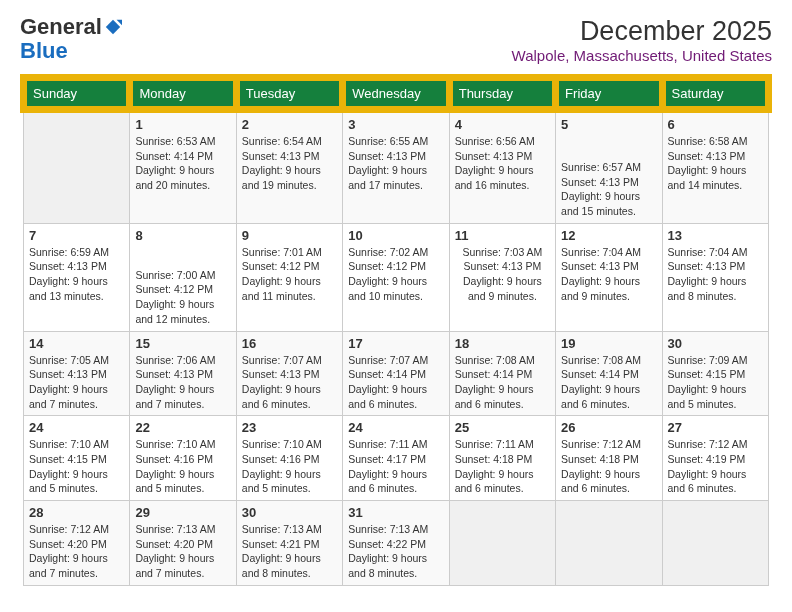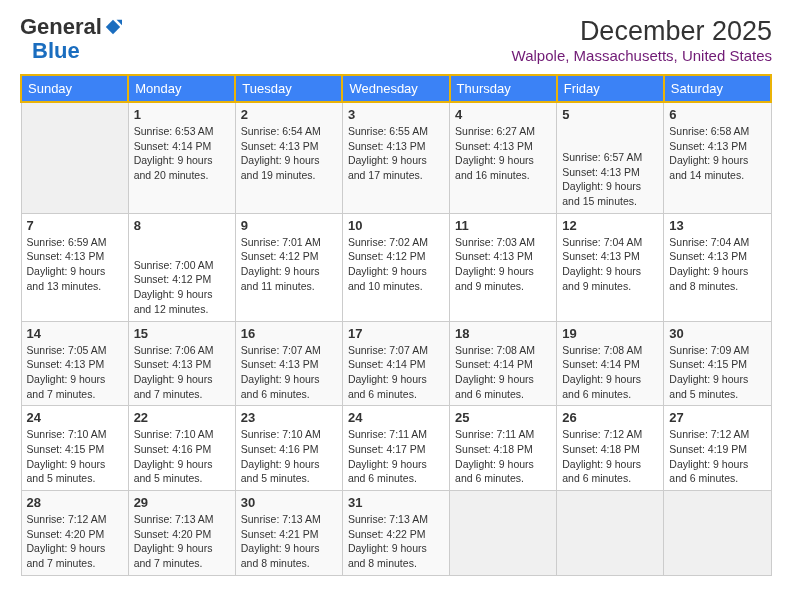--- a/index.html
+++ b/index.html
@@ -32,21 +32,20 @@
       align-items: center;
       font-size: 22px;
       font-weight: bold;
       line-height: 1;
     }
     .logo-general {
       color: #333;
     }
     .logo-blue {
       color: #1a6dbf;
-      margin-left: 12px;
     }
     .logo-icon {
       width: 18px;
       height: 18px;
       margin-left: 2px;
     }
     .title-block {
       text-align: right;
     }
     .month-title {
@@ -57,27 +56,27 @@
     .location {
       font-size: 15px;
       color: #701a75;
     }
     .calendar {
       width: 100%;
       border-collapse: collapse;
       font-size: 11px;
     }
     .calendar thead tr th {
-      background: #3b82f6;
+      background: #15803d;
       color: #fff;
       padding: 5px 6px;
       text-align: left;
       font-size: 13px;
       font-weight: normal;
-      border: 2px solid #eab308;
+      border: 7px solid #eab308;
     }
     .calendar tbody tr td {
       border: 1px solid #ccc;
       vertical-align: top;
       padding: 4px 5px;
       width: calc(100% / 7);
       min-height: 80px;
       background: #fff;
     }
     .calendar tbody tr:nth-child(odd) td {
@@ -150,21 +149,21 @@
 Daylight: 9 hours and 19 minutes.</div>
           </td>
           <td>
             <span class="day-number">3</span>
             <div class="day-info" style="white-space: pre-line;">Sunrise: 6:55 AM
 Sunset: 4:13 PM
 Daylight: 9 hours and 17 minutes.</div>
           </td>
           <td>
             <span class="day-number">4</span>
-            <div class="day-info" style="white-space: pre-line;">Sunrise: 6:27 AM
+            <div class="day-info" style="white-space: pre-line;">Sunrise: 6:56 AM
 Sunset: 4:13 PM
 Daylight: 9 hours and 16 minutes.</div>
           </td>
           <td>
             <span class="day-number">5</span>
             <div class="day-info" style="white-space: pre-line; margin-top: 28px;">Sunrise: 6:57 AM
 Sunset: 4:13 PM
 Daylight: 9 hours and 15 minutes.</div>
           </td>
           <td>
@@ -194,21 +193,21 @@
 Daylight: 9 hours and 11 minutes.</div>
           </td>
           <td>
             <span class="day-number">10</span>
             <div class="day-info" style="white-space: pre-line;">Sunrise: 7:02 AM
 Sunset: 4:12 PM
 Daylight: 9 hours and 10 minutes.</div>
           </td>
           <td>
             <span class="day-number">11</span>
-            <div class="day-info" style="white-space: pre-line;">Sunrise: 7:03 AM
+            <div class="day-info" style="white-space: pre-line; text-align: center;">Sunrise: 7:03 AM
 Sunset: 4:13 PM
 Daylight: 9 hours and 9 minutes.</div>
           </td>
           <td>
             <span class="day-number">12</span>
             <div class="day-info" style="white-space: pre-line;">Sunrise: 7:04 AM
 Sunset: 4:13 PM
 Daylight: 9 hours and 9 minutes.</div>
           </td>
           <td>

